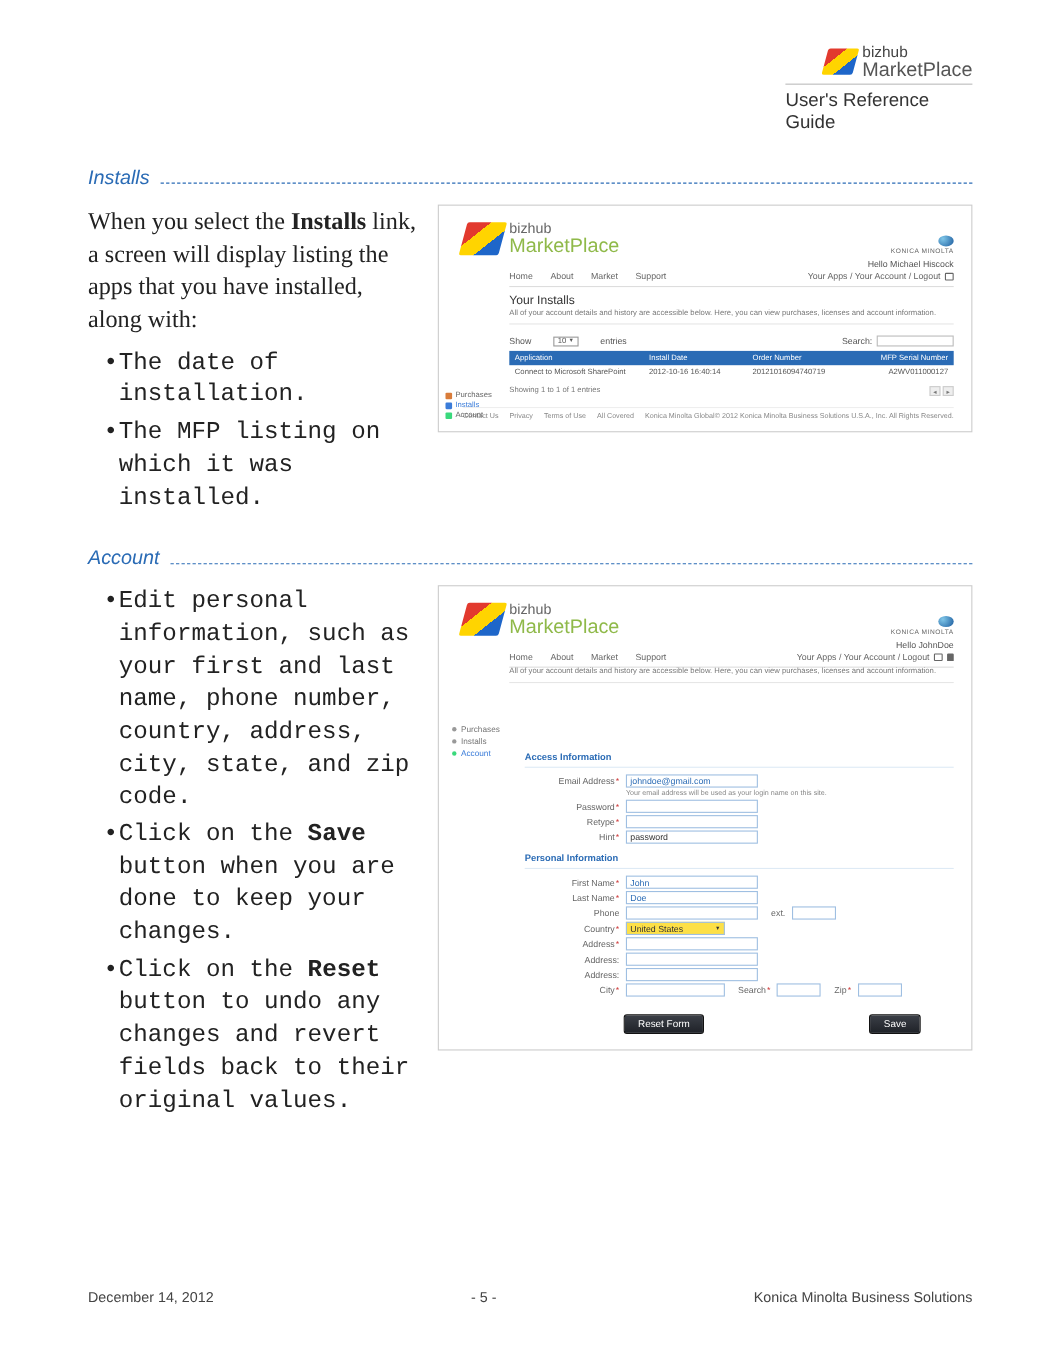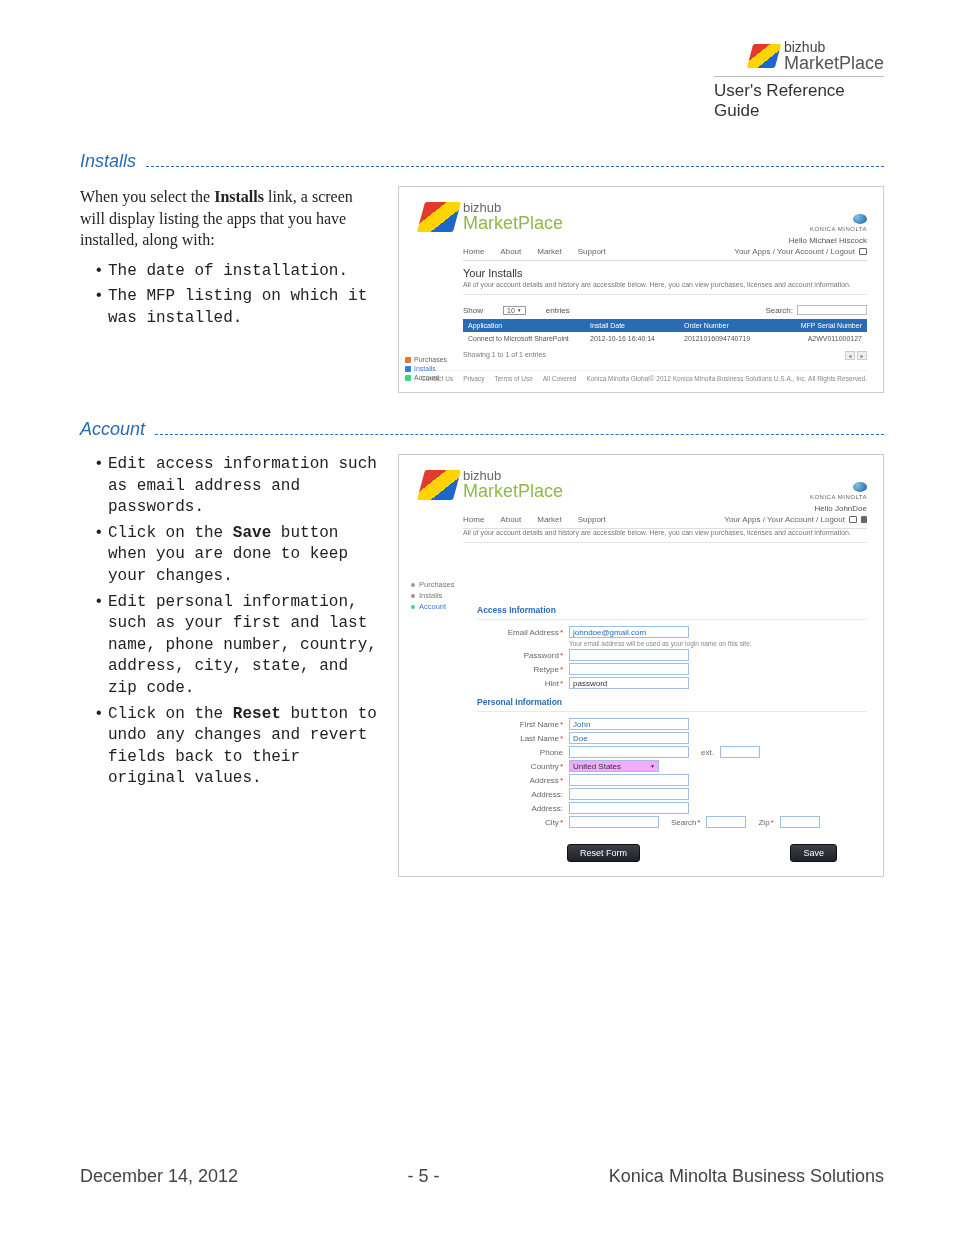--- a/index.html
+++ b/index.html
@@ -72,21 +72,21 @@
     border-top: 1px dashed #2a6bb5;
   }
   .sec-body {
     display: flex;
     gap: 18px;
     align-items: flex-start;
   }
   .sec-text {
     width: 300px;
     flex: 0 0 300px;
-    font-size: 16px;
+    font-size: 22px;
     line-height: 1.35;
     color: #222;
   }
   .sec-text p { margin-bottom: 10px; }
   .sec-text ul.bullets { list-style: none; padding-left: 14px; }
   .sec-text ul.bullets > li { position: relative; padding-left: 14px; margin-bottom: 4px; font-family: Liberation Mono, monospace; }
   .sec-text ul.bullets > li::before {
     content: "•"; position: absolute; left: 0; top: 0; color: #222;
   }
   .sec-text b { font-weight: bold; }
@@ -196,38 +196,38 @@
   .acct-side .active .dot { background:#3ad97c; }
   .acct-main { flex:1;margin-top:48px; }
   .acct-main .grp-title { color:#2a6bb5; font-size:8.5px; font-weight:bold; margin:8px 0 4px 0; }
   .acct-main hr.grp { border:none; border-top:1px solid #deeaf5; margin-bottom:6px; }
   .frow { display:flex; align-items:center; gap:6px; margin:2px 0; font-size:8px; }
   .frow .lab { width:86px; text-align:right; color:#666; }
   .frow .req::after { content:"*"; color:#c33; margin-left:1px; }
   .frow .field { width:120px; height:12px; border:1px solid #9fbfe2; background:#fff; display:flex; align-items:center; padding:0 3px; color:#333; }
   .frow .field.blue { color:#2a6bb5; }
   .frow .hint { font-size:6.5px; color:#888; }
-  .frow .select { width:90px; height:12px; border:1px solid #9fbfe2; background:#f0abfc; display:flex; align-items:center; justify-content:space-between; padding:0 3px; color:#333; }
+  .frow .select { width:90px; height:12px; border:1px solid #9fbfe2; background:#fde047; display:flex; align-items:center; justify-content:space-between; padding:0 3px; color:#333; }
   .frow .select .car { font-size:5px; }
   .frow .small-field { width:40px; height:12px; border:1px solid #9fbfe2; background:#fff; }
   .frow .extlab { color:#666; margin-left:6px; }
   .btn-row { display:flex; justify-content:space-between; padding:14px 30px 4px 90px; }
   .btn {
     font-size:9px; color:#fff; background:linear-gradient(#3b3f47,#1f2228);
     border:1px solid #111; border-radius:3px; padding:3px 12px;
   }
 
   
   .page-footer {
     position: absolute;
     bottom: 48px; left: 80px; right: 70px;
     display: flex;
     justify-content: space-between;
     font-family: Arial, Helvetica, sans-serif;
-    font-size: 18px;
+    font-size: 13px;
     color: #444;
     font-weight: 300;
   }
 </style>
 </head>
 <body>
 
 <div class="page">
 
   <div class="header">
@@ -355,23 +355,22 @@
   </div>
 
   <div class="section">
     <div class="sec-head">
       <div class="sec-title">Account</div>
       <div class="sec-rule"></div>
     </div>
     <div class="sec-body">
       <div class="sec-text">
         <ul class="bullets">
-          <li>Edit access information such as email address and passwords.</li>
+          <li>Edit personal information, such as your first and last name, phone number, country, address, city, state, and zip code.</li>
           <li>Click on the <b>Save</b> button when you are done to keep your changes.</li>
-          <li>Edit personal information, such as your first and last name, phone number, country, address, city, state, and zip code.</li>
           <li>Click on the <b>Reset</b> button to undo any changes and revert fields back to their original values.</li>
         </ul>
       </div>
 
       <div class="shot" style="min-height:420px;">
         <div class="top-row">
           <div class="mp-brand">
             <div class="mp-logo"></div>
             <div class="mp-text">
               <div class="l1">bizhub</div>

